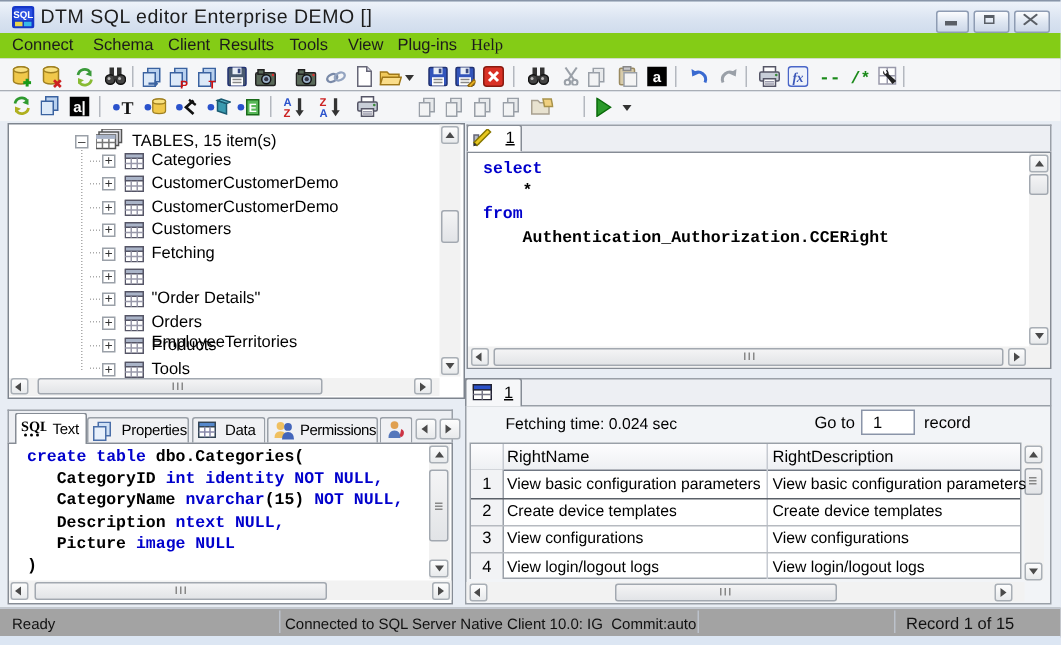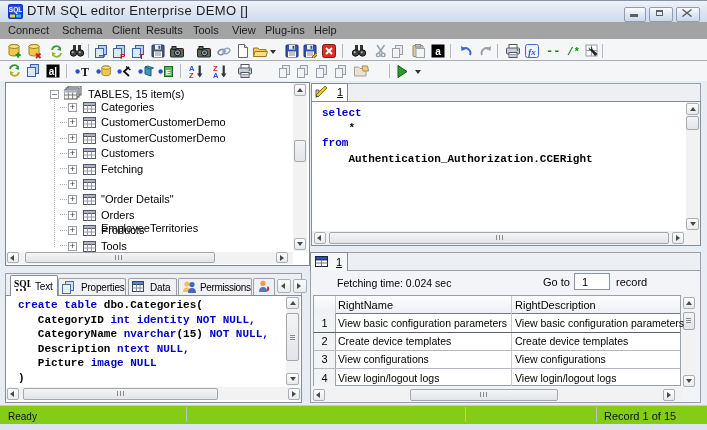--- a/index.html
+++ b/index.html
@@ -8,21 +8,21 @@
   .abs{position:absolute;}
   
   #titlebar{left:0;top:0;width:707px;height:22px;
     background:linear-gradient(#eef3fa,#d8e2f0 60%,#cfdbec);
     border-top:1px solid #8895a8;}
   #title-ico{left:8px;top:4px;width:15px;height:15px;}
   #title-text{left:27px;top:3px;font-size:13px;letter-spacing:0.35px;color:#1c1c1c;}
   .winbtn{top:7px;height:13px;background:linear-gradient(#fbfcfe,#dfe7f2 50%,#ccd7e8);
     border:1px solid #8e9cb3;border-radius:2px;}
   
-  #menubar{left:0;top:22px;width:707px;height:17px;background:#a3a3a3;}
+  #menubar{left:0;top:22px;width:707px;height:17px;background:#84cc16;}
   #menubar span{position:absolute;top:2px;font-size:11px;color:#1c1c1c;}
   .mline{left:0;width:707px;height:1px;background:#a9aeb6;}
   
   #tb1{left:0;top:39px;width:707px;height:21px;background:#f5f6f8;}
   #tb2{left:0;top:61px;width:707px;height:20px;background:#f5f6f8;}
   .tsep{position:absolute;width:1px;background:#b4b8bf;}
   
   #mainbg{left:0;top:81px;width:707px;height:324px;background:#e8edf4;}
   .panel{position:absolute;background:#fff;border:1px solid #7e858f;}
   
@@ -37,21 +37,21 @@
   
   .code{font-family:"Liberation Mono",monospace;font-size:11px;font-weight:bold;white-space:pre;color:#000;}
   .kw{color:#0000cc;}
   
   .tab{position:absolute;font-size:11px;color:#000;box-sizing:border-box;}
   .tlab{font-size:10px;letter-spacing:-0.2px;}
   
   .gcell{position:absolute;font-size:11px;}
   .grow{font-size:10.5px !important;color:#000;white-space:nowrap;overflow:hidden;}
   
-  #statusbar{left:0;top:405px;width:707px;height:19px;background:#84cc16;border-top:1px solid #c4c9d2;}
+  #statusbar{left:0;top:405px;width:707px;height:19px;background:#a3a3a3;border-top:1px solid #c4c9d2;}
   #statusbar span{position:absolute;top:5px;font-size:10px;color:#111;white-space:nowrap;}
   .ssep{position:absolute;top:407px;height:15px;width:1px;background:#bcc2cb;}
 </style>
 </head>
 <body>
 
   <div class="abs" id="titlebar"></div>
   <svg class="abs" id="title-ico" viewBox="0 0 15 15">
     <rect x="0" y="0" width="15" height="15" rx="2" fill="#1536c8"></rect>
     <rect x="1.5" y="1.5" width="12" height="8" rx="1" fill="#2a50e0"></rect>
@@ -73,21 +73,21 @@
   </svg>
 
   <div class="abs" id="menubar">
     <span style="left:8px;">Connect</span>
     <span style="left:62px;">Schema</span>
     <span style="left:112px;">Client</span>
     <span style="left:146px;">Results</span>
     <span style="left:193px;">Tools</span>
     <span style="left:232px;">View</span>
     <span style="left:265px;">Plug-ins</span>
-    <span style="left:314px;">Help</span>
+    <span style="left:314px;font-family:Liberation Serif, serif;">Help</span>
   </div>
   <div class="abs mline" style="top:39px;"></div>
 
   <div class="abs" id="tb1"></div>
   <div class="abs mline" style="top:60px;"></div>
 
   <div class="abs" id="tb2"></div>
 
   <svg class="abs" style="left:8px;top:44px;" width="14" height="15" viewBox="0 0 14 15">
     <ellipse cx="6" cy="2.5" rx="5" ry="2" fill="#f0c84a" stroke="#a08020"></ellipse>
@@ -639,18 +639,19 @@
   <div class="sb" style="left:311px;top:388px;width:372px;height:13px;z-index:3;"></div>
   <div class="sbtn" style="left:313px;top:389px;width:12px;height:12px;box-sizing:border-box;z-index:3;"></div>
   <div class="arr" style="left:316px;top:392px;border-top:3px solid transparent;border-bottom:3px solid transparent;border-right:4px solid #4a4a4a;z-index:4;"></div>
   <div class="sbtn" style="left:663px;top:389px;width:12px;height:12px;box-sizing:border-box;z-index:3;"></div>
   <div class="arr" style="left:667px;top:392px;border-top:3px solid transparent;border-bottom:3px solid transparent;border-left:4px solid #4a4a4a;z-index:4;"></div>
   <div class="sthumb" style="left:410px;top:389px;width:148px;height:12px;box-sizing:border-box;z-index:3;"></div>
   <div class="abs" style="left:480px;top:392px;width:1px;height:5px;background:#888;box-shadow:3px 0 #888,6px 0 #888;z-index:4;"></div>
 
   <div class="abs" id="statusbar">
     <span style="left:8px;">Ready</span>
+    <span style="left:190px;">Connected to SQL Server Native Client 10.0: IG&nbsp;&nbsp;Commit:auto</span>
     <span style="left:604px;font-size:11px;top:4px;">Record 1 of 15</span>
   </div>
   <div class="abs ssep" style="left:186px;"></div>
   <div class="abs ssep" style="left:465px;"></div>
   <div class="abs ssep" style="left:596px;"></div>
   <div class="abs" style="left:0;top:424px;width:707px;height:6px;background:#dce6f3;"></div>
 
 </body></html>

